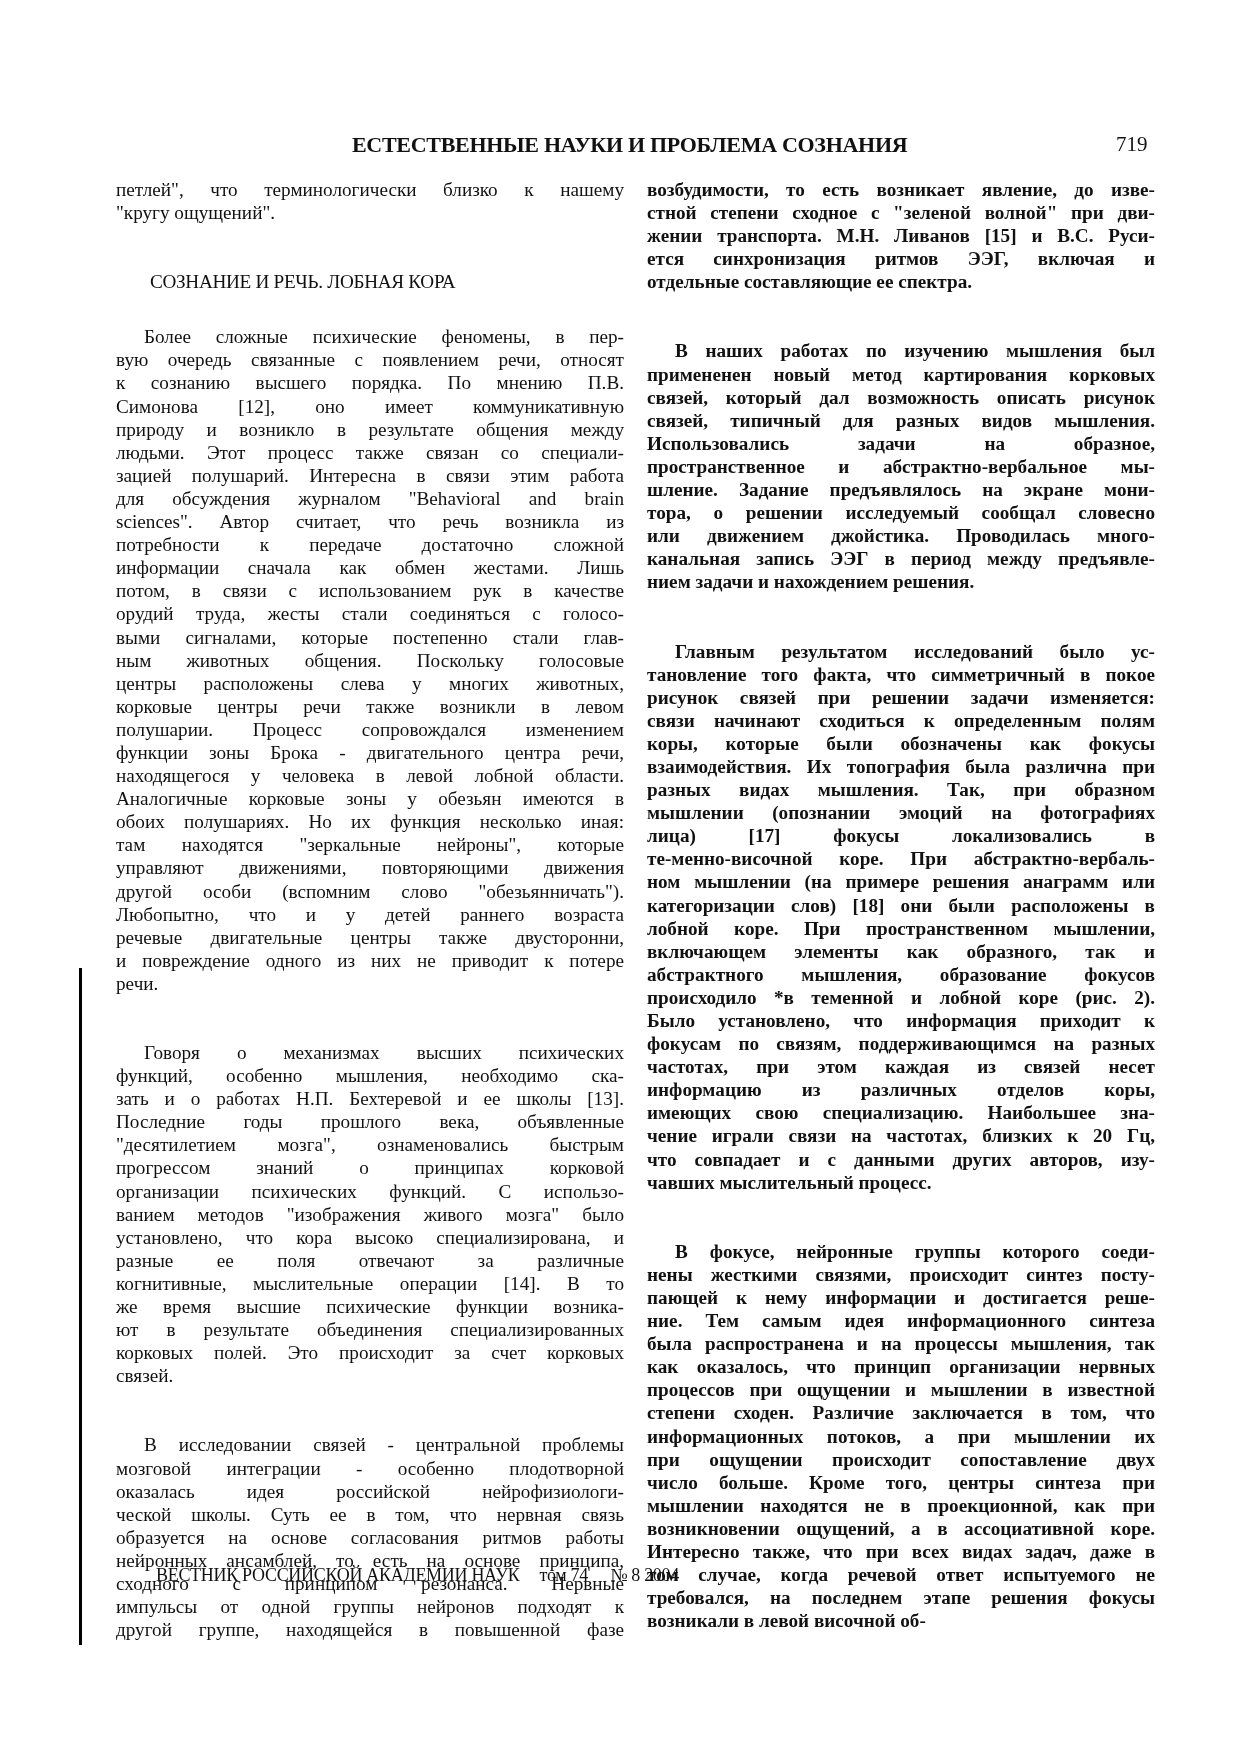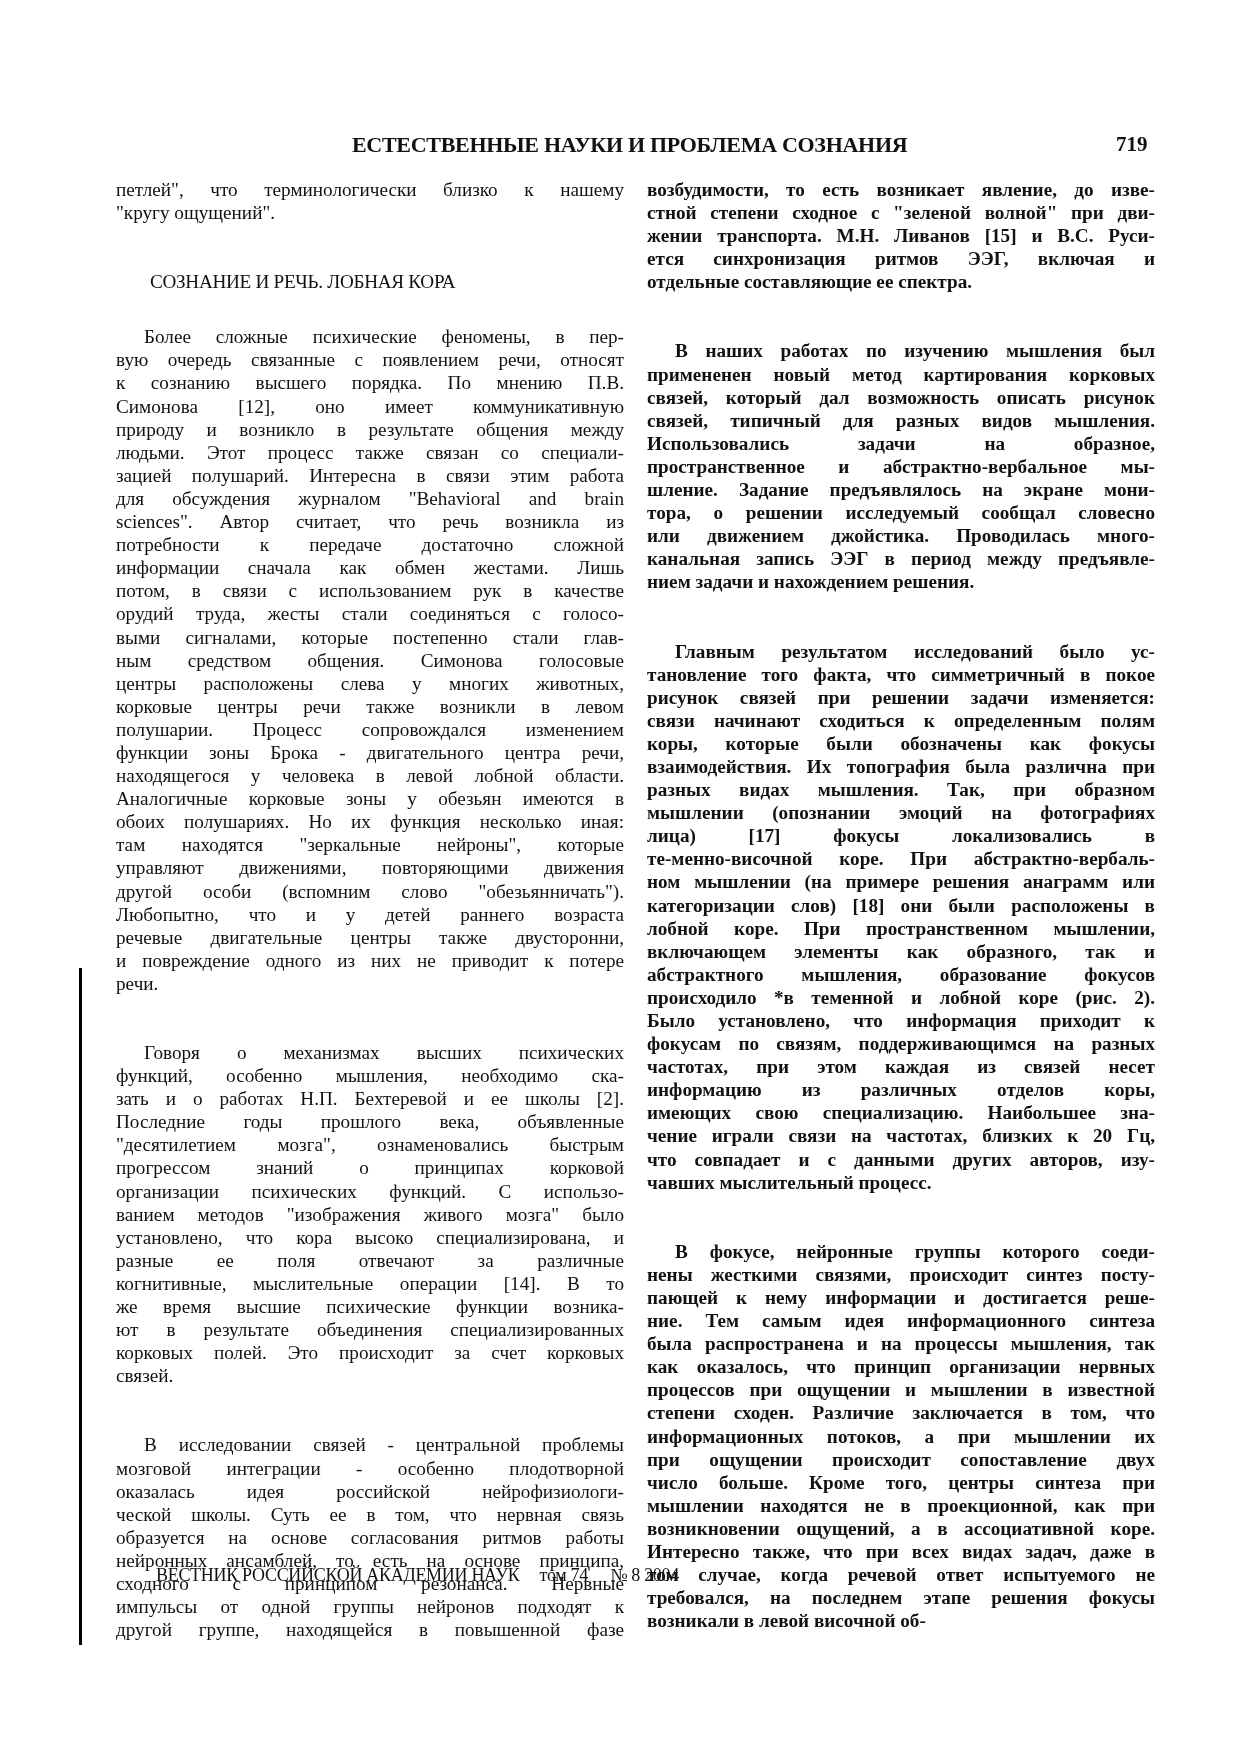--- a/index.html
+++ b/index.html
@@ -5,21 +5,21 @@
   html, body { margin: 0; padding: 0; background: #ffffff; }
   body {
     width: 1241px; height: 1753px; position: relative; overflow: hidden;
     font-family: "Liberation Serif", "DejaVu Serif", serif; color: #111;
   }
   .running-head {
     position: absolute; top: 132px; left: 352px;
     font-size: 22px; letter-spacing: -0.3px; font-weight: bold;
   }
   .page-number {
-    position: absolute; top: 132px; left: 1116px; font-size: 21px; font-weight: bold;
+    position: absolute; top: 132px; left: 1116px; font-size: 21px;
   }
   .column {
     position: absolute; top: 178px; width: 508px;
     font-size: 19.2px; line-height: 23.1px;
   }
   .col-left { left: 116px; }
   .col-right { left: 647px; width: 508px; font-weight: bold; }
   .line {
     display: block; white-space: nowrap; height: 23.1px;
     text-align: justify; text-align-last: justify;
@@ -66,41 +66,41 @@
       <span class="line">природу и возникло в результате общения между</span>
       <span class="line">людьми. Этот процесс также связан со специали-</span>
       <span class="line">зацией полушарий. Интересна в связи этим работа</span>
       <span class="line">для обсуждения журналом "Behavioral and brain</span>
       <span class="line">sciences". Автор считает, что речь возникла из</span>
       <span class="line">потребности к передаче достаточно сложной</span>
       <span class="line">информации сначала как обмен жестами. Лишь</span>
       <span class="line">потом, в связи с использованием рук в качестве</span>
       <span class="line">орудий труда, жесты стали соединяться с голосо-</span>
       <span class="line">выми сигналами, которые постепенно стали глав-</span>
-      <span class="line">ным средством общения. Симонова голосовые</span>
+      <span class="line">ным животных общения. Поскольку голосовые</span>
       <span class="line">центры расположены слева у многих животных,</span>
       <span class="line">корковые центры речи также возникли в левом</span>
       <span class="line">полушарии. Процесс сопровождался изменением</span>
       <span class="line">функции зоны Брока - двигательного центра речи,</span>
       <span class="line">находящегося у человека в левой лобной области.</span>
       <span class="line">Аналогичные корковые зоны у обезьян имеются в</span>
       <span class="line">обоих полушариях. Но их функция несколько иная:</span>
       <span class="line">там находятся "зеркальные нейроны", которые</span>
       <span class="line">управляют движениями, повторяющими движения</span>
       <span class="line">другой особи (вспомним слово "обезьянничать").</span>
       <span class="line">Любопытно, что и у детей раннего возраста</span>
       <span class="line">речевые двигательные центры также двусторонни,</span>
       <span class="line">и повреждение одного из них не приводит к потере</span>
       <span class="line last">речи.</span>
     </div>
   <div class="para-gap"></div>
   <div id="lp1">
       <span class="line indent">Говоря о механизмах высших психических</span>
       <span class="line">функций, особенно мышления, необходимо ска-</span>
-      <span class="line">зать и о работах Н.П. Бехтеревой и ее школы [2].</span>
+      <span class="line">зать и о работах Н.П. Бехтеревой и ее школы [13].</span>
       <span class="line">Последние годы прошлого века, объявленные</span>
       <span class="line">"десятилетием мозга", ознаменовались быстрым</span>
       <span class="line">прогрессом знаний о принципах корковой</span>
       <span class="line">организации психических функций. С использо-</span>
       <span class="line">ванием методов "изображения живого мозга" было</span>
       <span class="line">установлено, что кора высоко специализирована, и</span>
       <span class="line">разные ее поля отвечают за различные</span>
       <span class="line">когнитивные, мыслительные операции [14]. В то</span>
       <span class="line">же время высшие психические функции возника-</span>
       <span class="line">ют в результате объединения специализированных</span>

